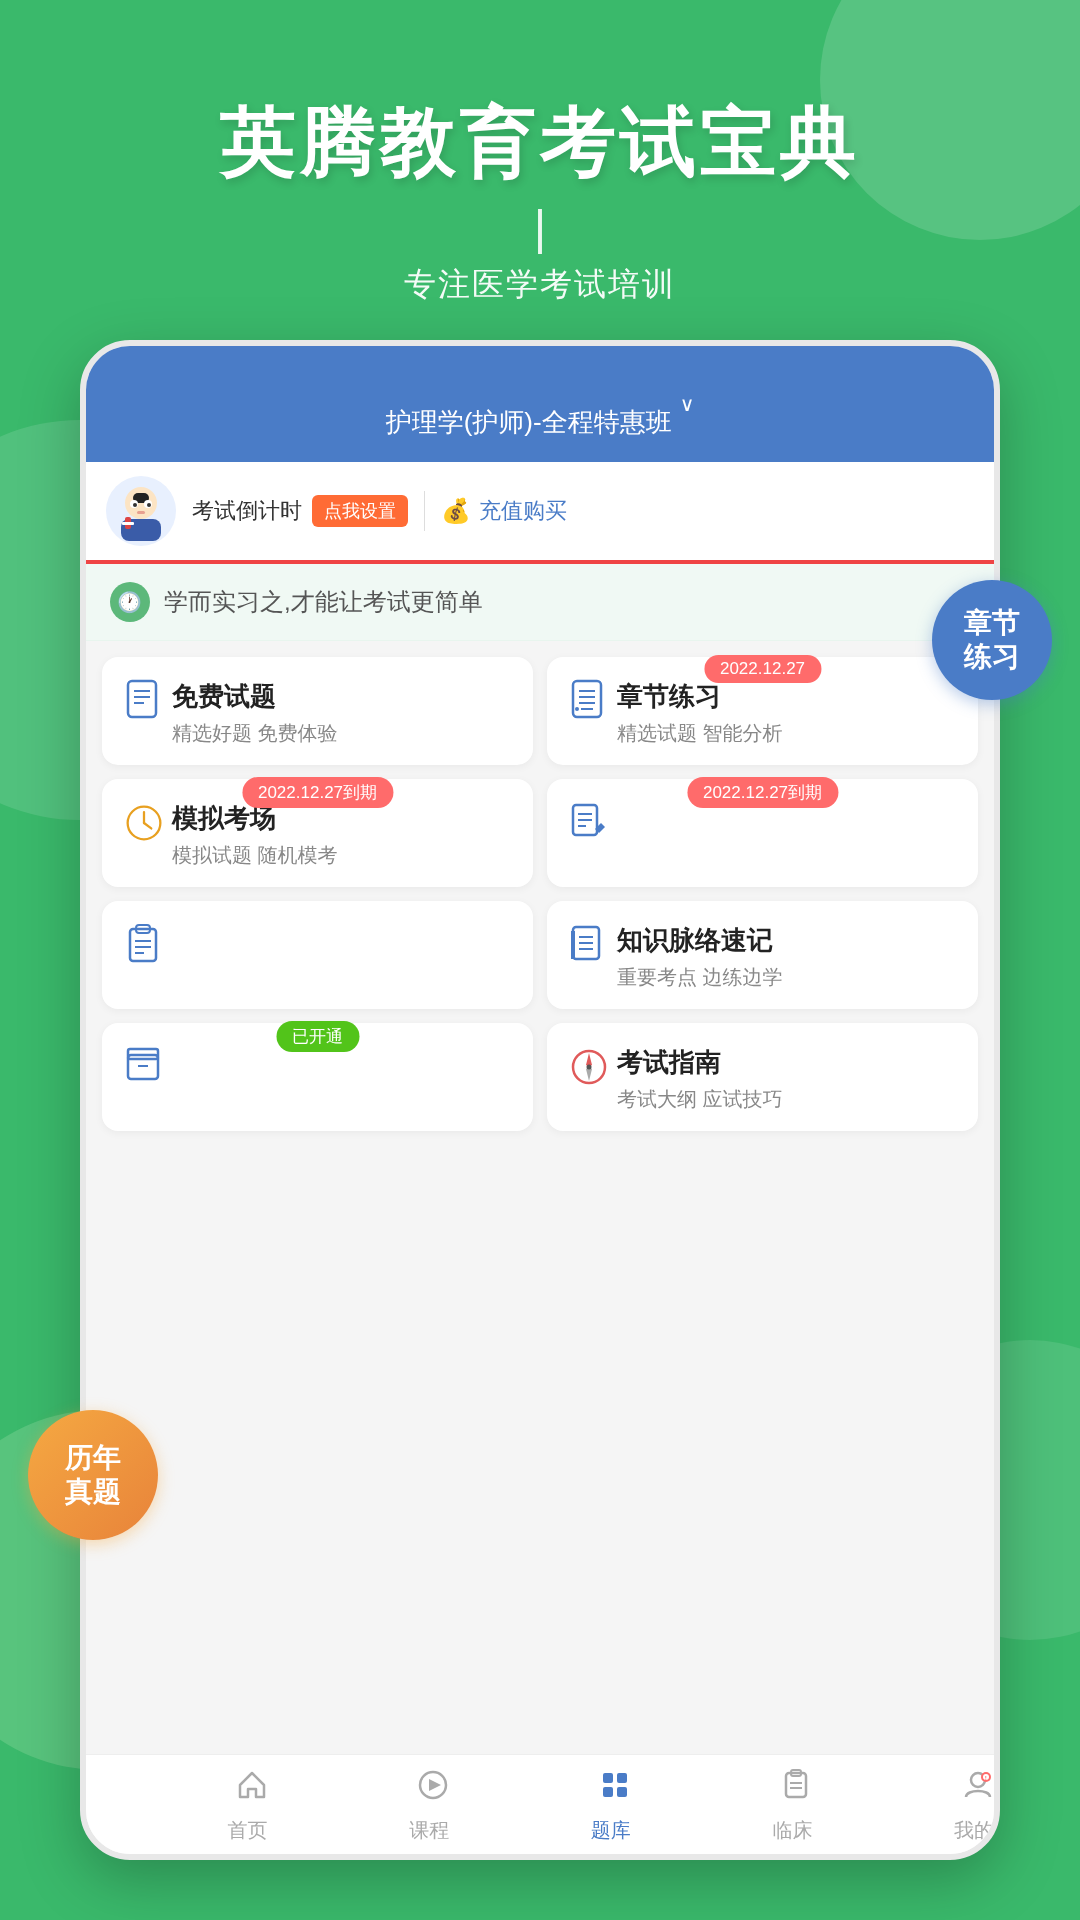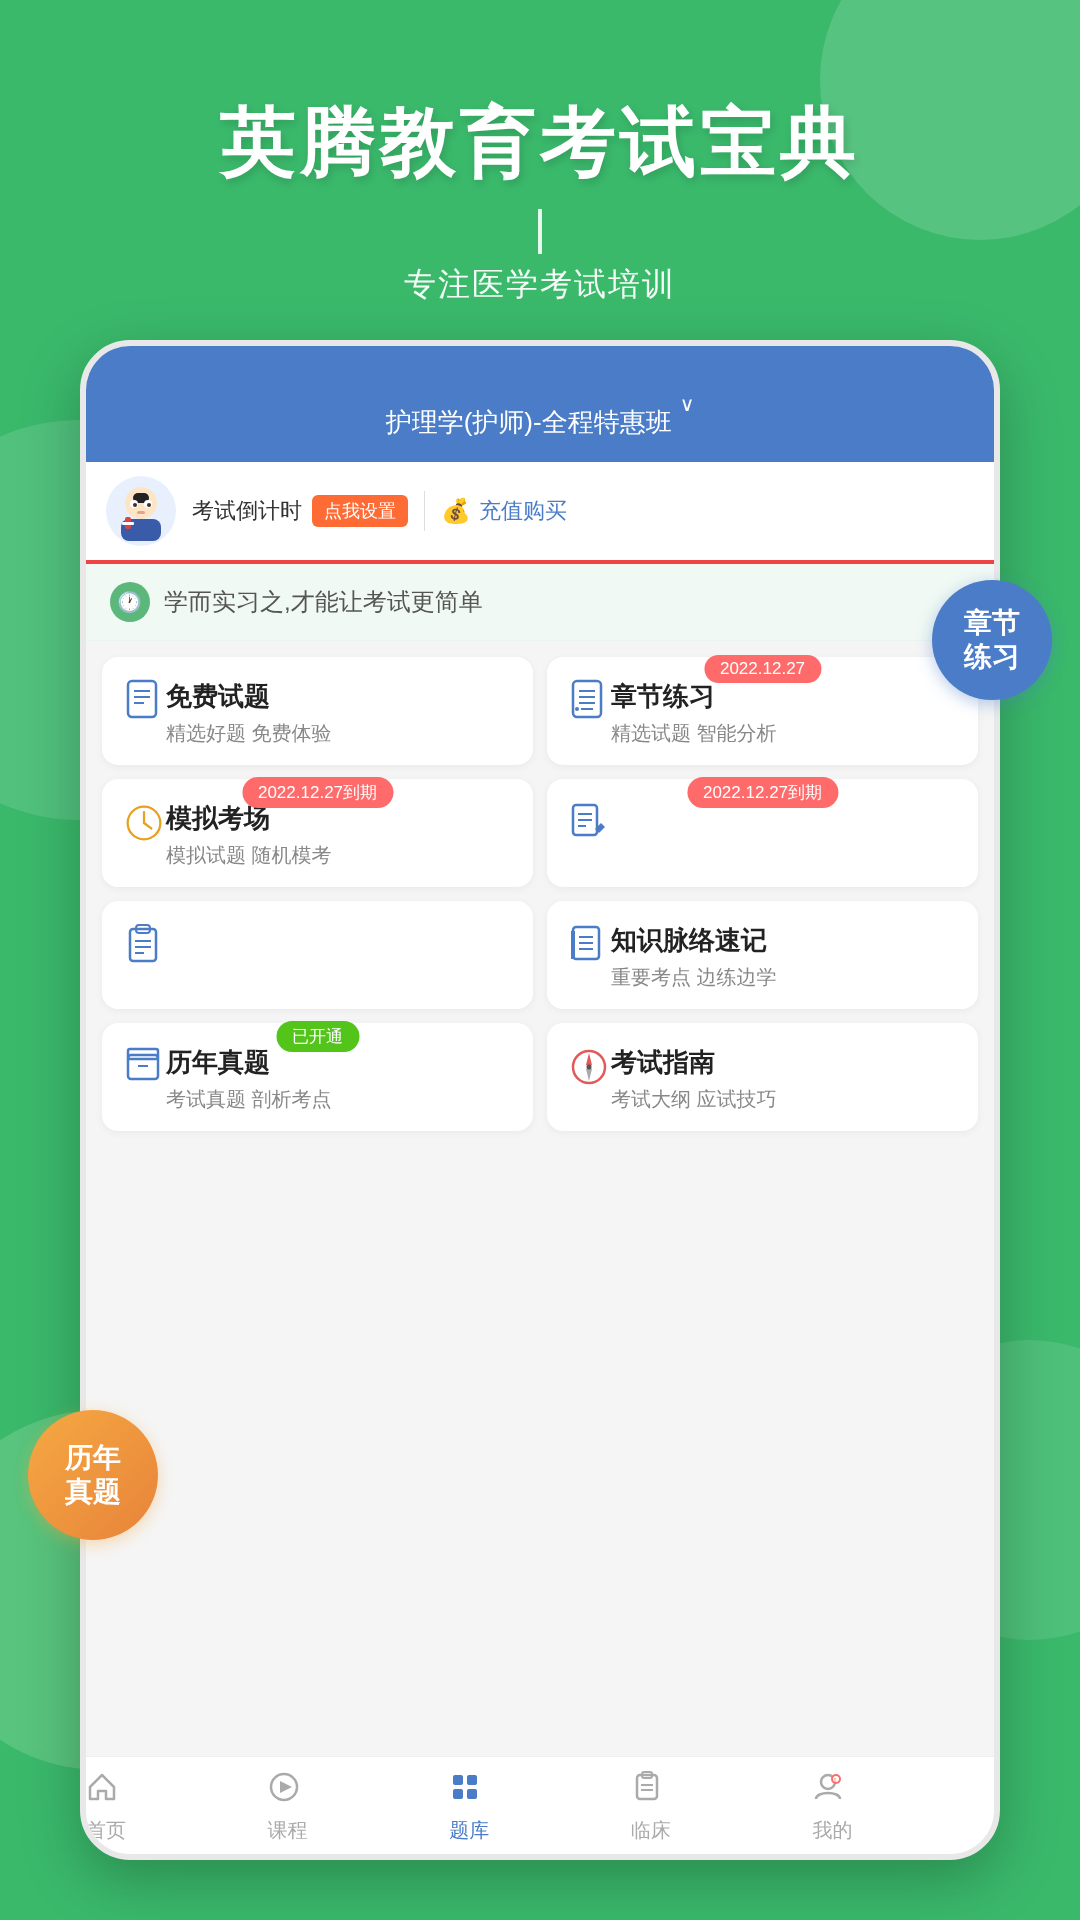--- a/index.html
+++ b/index.html
@@ -279,23 +279,24 @@
       padding: 14px 0 10px;
       border-top: 1px solid #eee;
       position: absolute;
       bottom: 0;
       left: 0;
       right: 0;
     }
     .nav-item {
       display: flex;
       flex-direction: column;
-      align-items: flex-start;
+      align-items: flex-end;
       gap: 6px;
       flex: 1;
+      font-family: Liberation Mono, monospace;
     }
     .nav-icon {
       font-size: 32px;
       color: #aaa;
     }
     .nav-icon.active {
       color: #4a7cc7;
     }
     .nav-label {
       font-size: 20px;
@@ -343,21 +344,21 @@
       text-align: center;
       line-height: 1.2;
       box-shadow: 0 4px 16px rgba(245,169,66,0.4);
     }
 
     .feature-row {
       display: flex;
       align-items: flex-start;
     }
     .feature-content {
-      margin-left: 0;
+      margin-left: 6px;
     }
   </style>
 </head>
 <body>
 
 <div class="bg-circle-top-right"></div>
 <div class="bg-circle-left"></div>
 <div class="bg-circle-bottom-right"></div>
 <div class="bg-circle-bottom-left"></div>
 
@@ -520,24 +521,20 @@
         <div class="feature-card">
           <div class="feature-badge feature-badge-green">已开通</div>
           <div class="feature-row">
             <div class="feature-icon-img icon-svg">
               <svg width="40" height="44" viewBox="0 0 40 44">
                 <rect x="4" y="10" width="30" height="24" rx="3" fill="none" stroke="#4a7cc7" stroke-width="2.5"></rect>
                 <rect x="4" y="4" width="30" height="10" rx="2" fill="none" stroke="#4a7cc7" stroke-width="2.5"></rect>
                 <line x1="14" y1="21" x2="24" y2="21" stroke="#4a7cc7" stroke-width="2"></line>
               </svg>
             </div>
-            <div class="feature-content">
-              <div class="feature-title">历年真题</div>
-              <div class="feature-desc">考试真题 剖析考点</div>
-            </div>
           </div>
         </div>
 
         <div class="feature-card">
           <div class="feature-row">
             <div class="feature-icon-img icon-svg">
               <svg width="40" height="44" viewBox="0 0 40 44">
                 <circle cx="20" cy="22" r="16" fill="none" stroke="#e05a5a" stroke-width="2.5"></circle>
                 <polygon points="20,8 23,20 20,22 17,20" fill="#e05a5a"></polygon>
                 <polygon points="20,36 17,24 20,22 23,24" fill="#aaa"></polygon>

